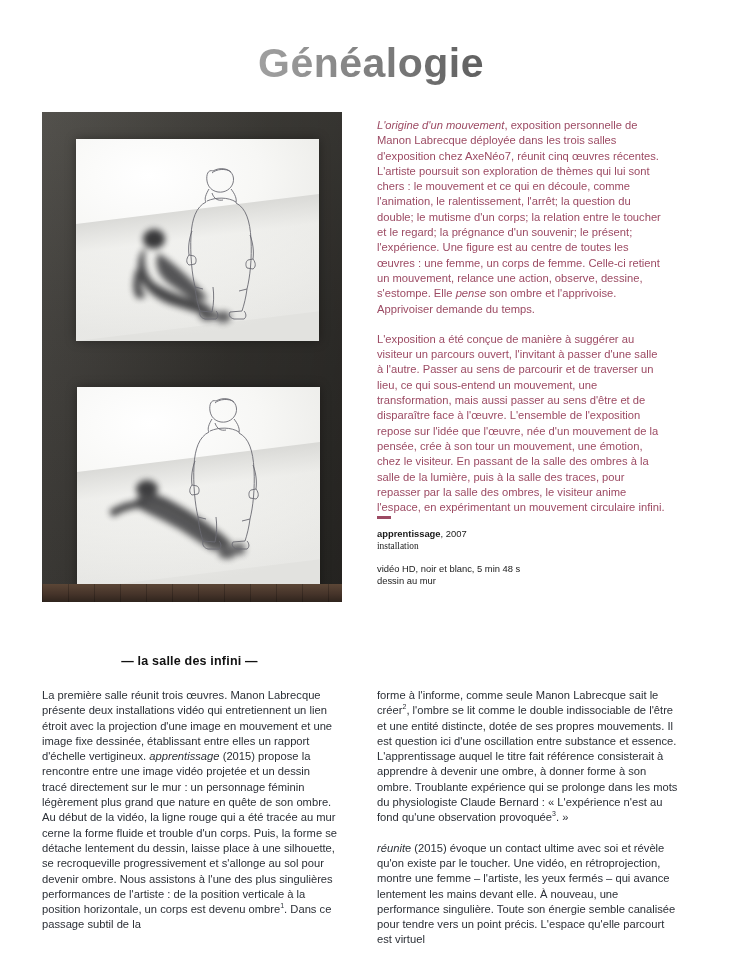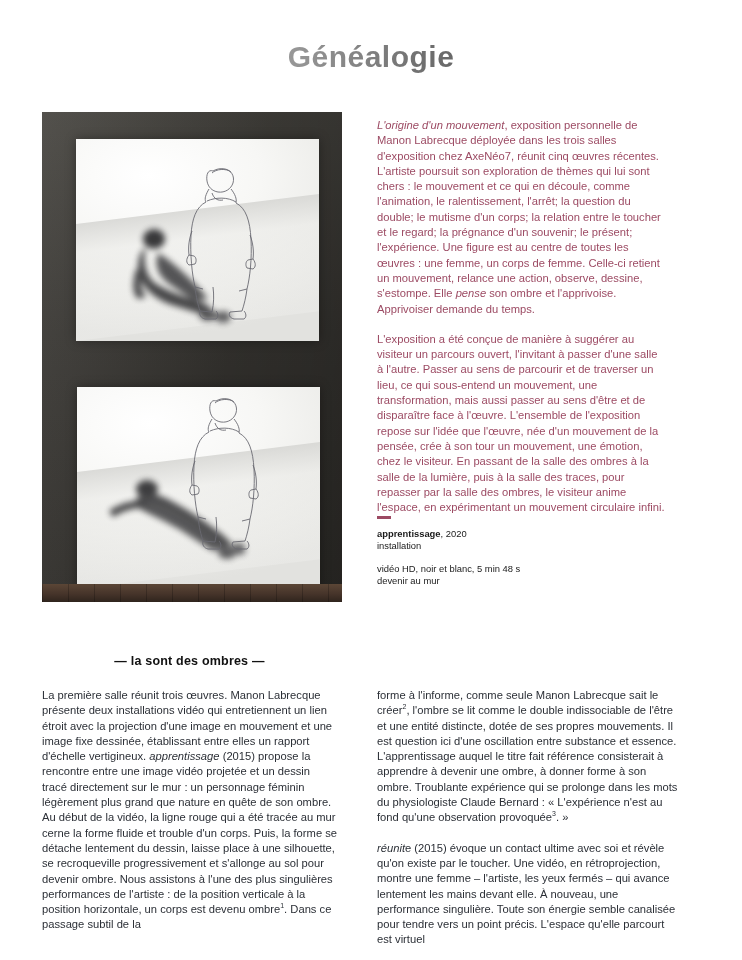--- a/index.html
+++ b/index.html
@@ -15,21 +15,21 @@
     overflow: hidden;
   }
 
   
   .page-title {
     position: absolute;
     left: 0;
     top: 40px;
     width: 742px;
     text-align: center;
-    font-size: 30px;
+    font-size: 41px;
     font-weight: bold;
     letter-spacing: 0.5px;
     background: linear-gradient(90deg, #d2d2d2 0%, #bdbdbd 18%, #9a9a9a 38%, #6e6e6e 58%, #4a4a4a 76%, #2e2e2e 92%, #242424 100%);
     -webkit-background-clip: text;
     background-clip: text;
     color: transparent;
     -webkit-text-fill-color: transparent;
   }
 
   
@@ -142,20 +142,21 @@
   }
   .caption-title {
     font-size: 9.4px;
     line-height: 12px;
   }
   .caption-title b { font-weight: bold; }
   .caption-sub {
     font-size: 9.4px;
     line-height: 12px;
     margin-bottom: 11px;
+    font-family: Liberation Serif, serif;
   }
   .caption-tech {
     font-size: 9.4px;
     line-height: 12px;
   }
 
   
   .section-heading {
     position: absolute;
     left: 42px;
@@ -261,28 +262,28 @@
 </div>
 
 <div class="col-right-top">
   <p><em>L'origine d'un mouvement</em><span>, exposition personnelle de Manon Labrecque déployée dans les trois salles d'exposition chez AxeNéo7, réunit cinq œuvres récentes. L'artiste poursuit son exploration de thèmes qui lui sont chers : le mouvement et ce qui en découle, comme l'animation, le ralentissement, l'arrêt; la question du double; le mutisme d'un corps; la relation entre le toucher et le regard; la prégnance d'un souvenir; le présent; l'expérience. Une figure est au centre de toutes les œuvres : une femme, un corps de femme. Celle-ci retient un mouvement, relance une action, observe, dessine, s'estompe. Elle </span><em>pense</em><span> son ombre et l'apprivoise. Apprivoiser demande du temps.</span></p>
   <p>L'exposition a été conçue de manière à suggérer au visiteur un parcours ouvert, l'invitant à passer d'une salle à l'autre. Passer au sens de parcourir et de traverser un lieu, ce qui sous-entend un mouvement, une transformation, mais aussi passer au sens d'être et de disparaître face à l'œuvre. L'ensemble de l'exposition repose sur l'idée que l'œuvre, née d'un mouvement de la pensée, crée à son tour un mouvement, une émotion, chez le visiteur. En passant de la salle des ombres à la salle de la lumière, puis à la salle des traces, pour repasser par la salle des ombres, le visiteur anime l'espace, en expérimentant un mouvement circulaire infini.</p>
 </div>
 
 <div class="caption">
   <div class="caption-rule"></div>
   <div class="caption-title">
-    <b>apprentissage</b><span>, 2020</span>
+    <b>apprentissage</b><span>, 2007</span>
   </div>
   <div class="caption-sub">installation</div>
   <div class="caption-tech">vidéo HD, noir et blanc, 5 min 48 s</div>
-  <div class="caption-tech">devenir au mur</div>
-</div>
-
-<div class="section-heading">— la sont des ombres —</div>
+  <div class="caption-tech">dessin au mur</div>
+</div>
+
+<div class="section-heading">— la salle des infini —</div>
 
 <div class="col-bottom col-bottom-left">
   <p><span>La première salle réunit trois œuvres. Manon Labrecque présente deux installations vidéo qui entretiennent un lien étroit avec la projection d'une image en mouvement et une image fixe dessinée, établissant entre elles un rapport d'échelle vertigineux. </span><em>apprentissage</em><span> (2015) propose la rencontre entre une image vidéo projetée et un dessin tracé directement sur le mur : un personnage féminin légèrement plus grand que nature en quête de son ombre. Au début de la vidéo, la ligne rouge qui a été tracée au mur cerne la forme fluide et trouble d'un corps. Puis, la forme se détache lentement du dessin, laisse place à une silhouette, se recroqueville progressivement et s'allonge au sol pour devenir ombre. Nous assistons à l'une des plus singulières performances de l'artiste : de la position verticale à la position horizontale, un corps est devenu ombre</span><sup>1</sup><span>. Dans ce passage subtil de la</span></p>
 </div>
 
 <div class="col-bottom col-bottom-right">
   <p><span>forme à l'informe, comme seule Manon Labrecque sait le créer</span><sup>2</sup><span>, l'ombre se lit comme le double indissociable de l'être et une entité distincte, dotée de ses propres mouvements. Il est question ici d'une oscillation entre substance et essence. L'apprentissage auquel le titre fait référence consisterait à apprendre à devenir une ombre, à donner forme à son ombre. Troublante expérience qui se prolonge dans les mots du physiologiste Claude Bernard : « L'expérience n'est au fond qu'une observation provoquée</span><sup>3</sup><span>. »</span></p>
   <p><em>réunit</em><span>e (2015) évoque un contact ultime avec soi et révèle qu'on existe par le toucher. Une vidéo, en rétroprojection, montre une femme – l'artiste, les yeux fermés – qui avance lentement les mains devant elle. À nouveau, une performance singulière. Toute son énergie semble canalisée pour tendre vers un point précis. L'espace qu'elle parcourt est virtuel</span></p>
 </div>
 

